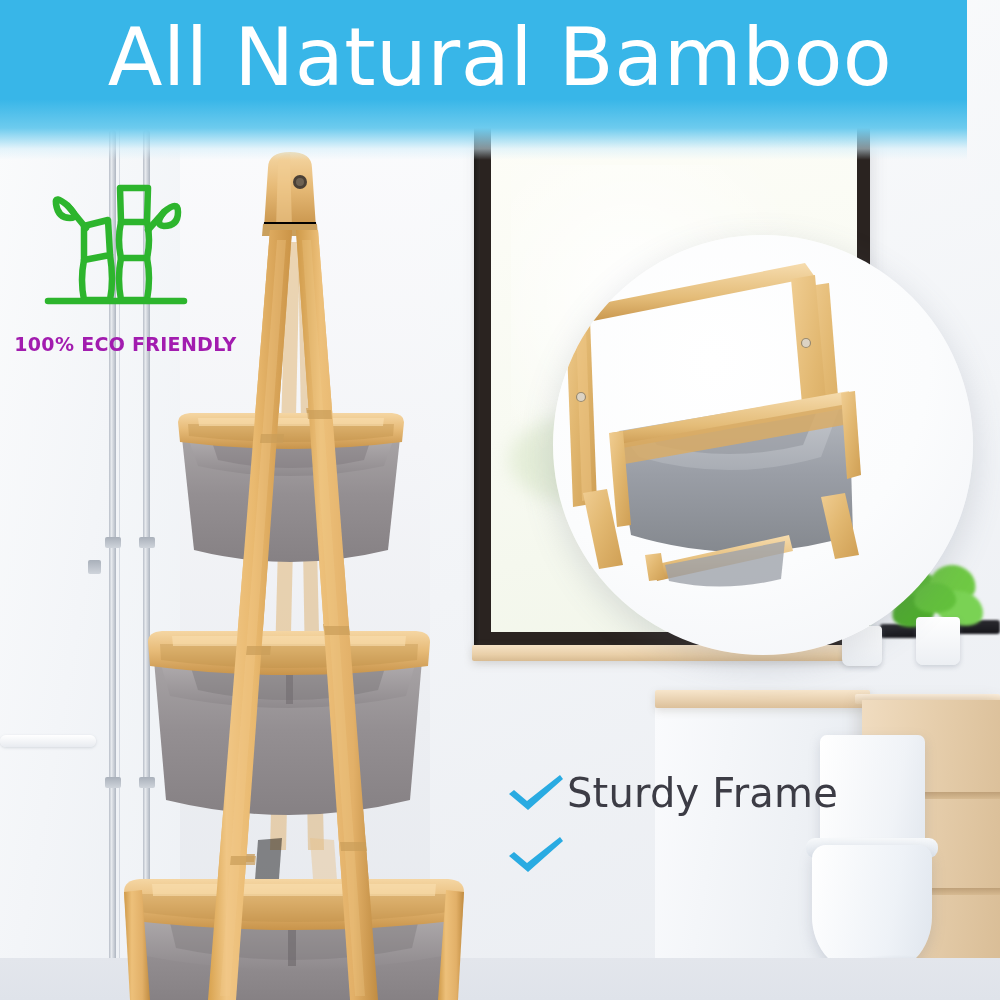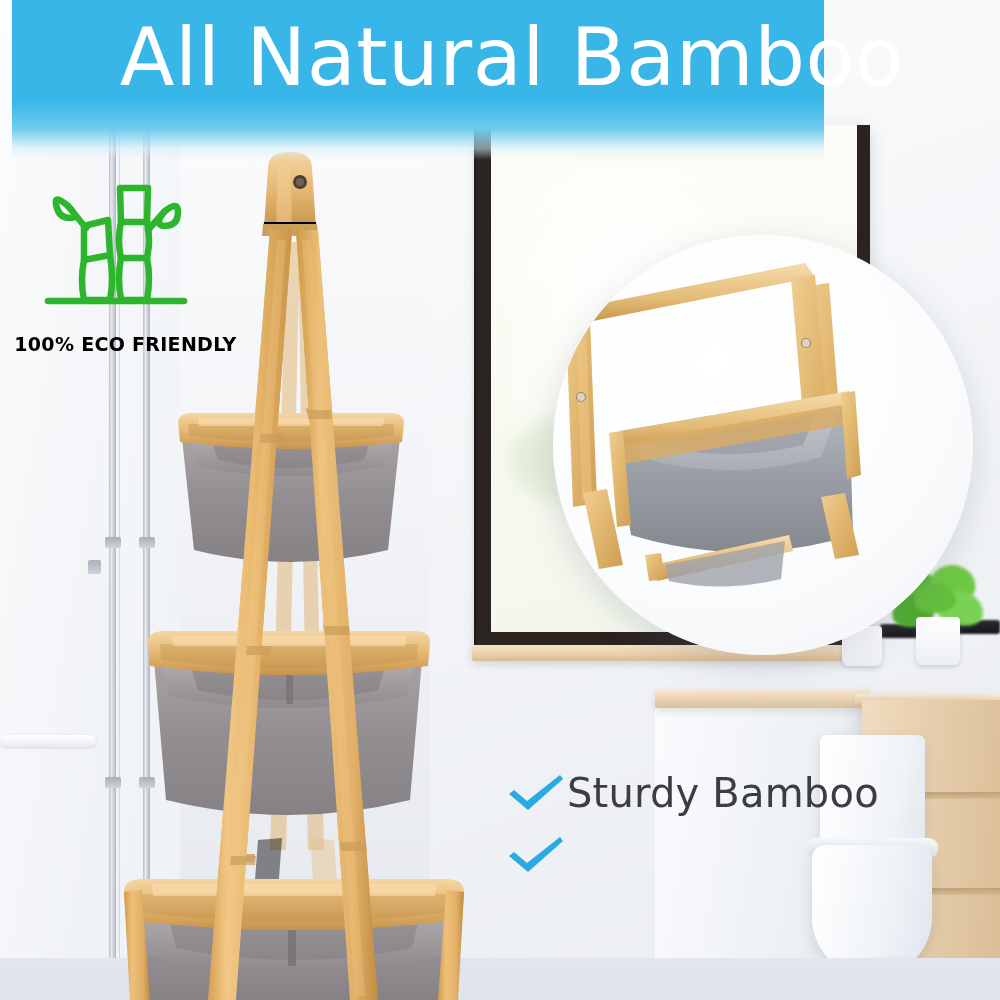--- a/index.html
+++ b/index.html
@@ -87,33 +87,33 @@
     border-radius:7px 7px 3px 3px; box-shadow:0 4px 12px rgba(110,120,140,.22); filter:blur(.6px); }
   .toilet-bowl { position:absolute; left:812px; top:845px; width:120px; height:130px;
     background:linear-gradient(100deg,#ffffff,#eef2f7 65%,#dfe5ed 100%);
     border-radius:14px 14px 45% 45%; box-shadow:0 6px 14px rgba(110,120,140,.22); filter:blur(.7px); }
   .toilet-seat { position:absolute; left:806px; top:838px; width:132px; height:20px;
     background:linear-gradient(180deg,#f7f9fb,#dde3eb); border-radius:9px; filter:blur(.7px); }
   .toilet-shadow { position:absolute; left:840px; top:955px; width:110px; height:30px;
     background:radial-gradient(ellipse,rgba(120,130,150,.3),rgba(120,130,150,0) 72%); }
 
   
-  .banner { position:absolute; left:0; top:0; width:812px; height:160px;
+  .banner { position:absolute; left:0; top:0; width:967px; height:160px;
     background:linear-gradient(180deg,#38b6e8 0%,#38b6e8 62%,#6dcbee 80%,rgba(210,238,250,.55) 93%,rgba(255,255,255,0) 100%);
-    z-index:20; pointer-events:none;margin-left:12px; }
+    z-index:20; pointer-events:none; }
   .banner-title { position:absolute; left:0; top:8px; width:1000px;
     text-align:center; color:#ffffff;
     font-family:"DejaVu Sans", sans-serif;
     font-size:80px; font-weight:400; letter-spacing:.5px; line-height:100px;
     white-space:nowrap; }
 
   
   .eco-badge { position:absolute; left:8px; top:170px; width:235px; height:195px; z-index:18; }
   .eco-label { position:absolute; left:0; top:163px; width:235px; text-align:center;
-    color:#000000; font-family:"DejaVu Sans", sans-serif;
+    color:#a21caf; font-family:"DejaVu Sans", sans-serif;
     font-size:19px; font-weight:700; letter-spacing:.3px; white-space:nowrap; }
 
   
   .inset { position:absolute; left:553px; top:235px; width:420px; height:420px;
     border-radius:50%; overflow:hidden; z-index:12;
     background:radial-gradient(circle at 38% 30%,#ffffff 0%,#fbfcfd 55%,#f0f2f6 100%);
     box-shadow:0 10px 34px rgba(90,100,120,.20); }
 
   
   .features { position:absolute; left:505px; top:762px; z-index:18; }
@@ -376,21 +376,21 @@
     </svg>
     <div class="eco-label">100% ECO FRIENDLY</div>
   </div>
 
   <div class="features">
 
     <div class="feature-row">
       <svg class="feature-check" viewBox="0 0 62 40">
         <path d="M4,21 L9,17 L22,28 L55,2 L58,6 L23,37 Z" fill="#29ABE2"></path>
       </svg>
-      <span class="feature-label">Sturdy Bamboo</span>
+      <span class="feature-label">Sturdy Frame</span>
     </div>
 
     <div class="feature-row">
       <svg class="feature-check" viewBox="0 0 62 40">
         <path d="M4,21 L9,17 L22,28 L55,2 L58,6 L23,37 Z" fill="#29ABE2"></path>
       </svg>
     </div>
 
   </div>
 

